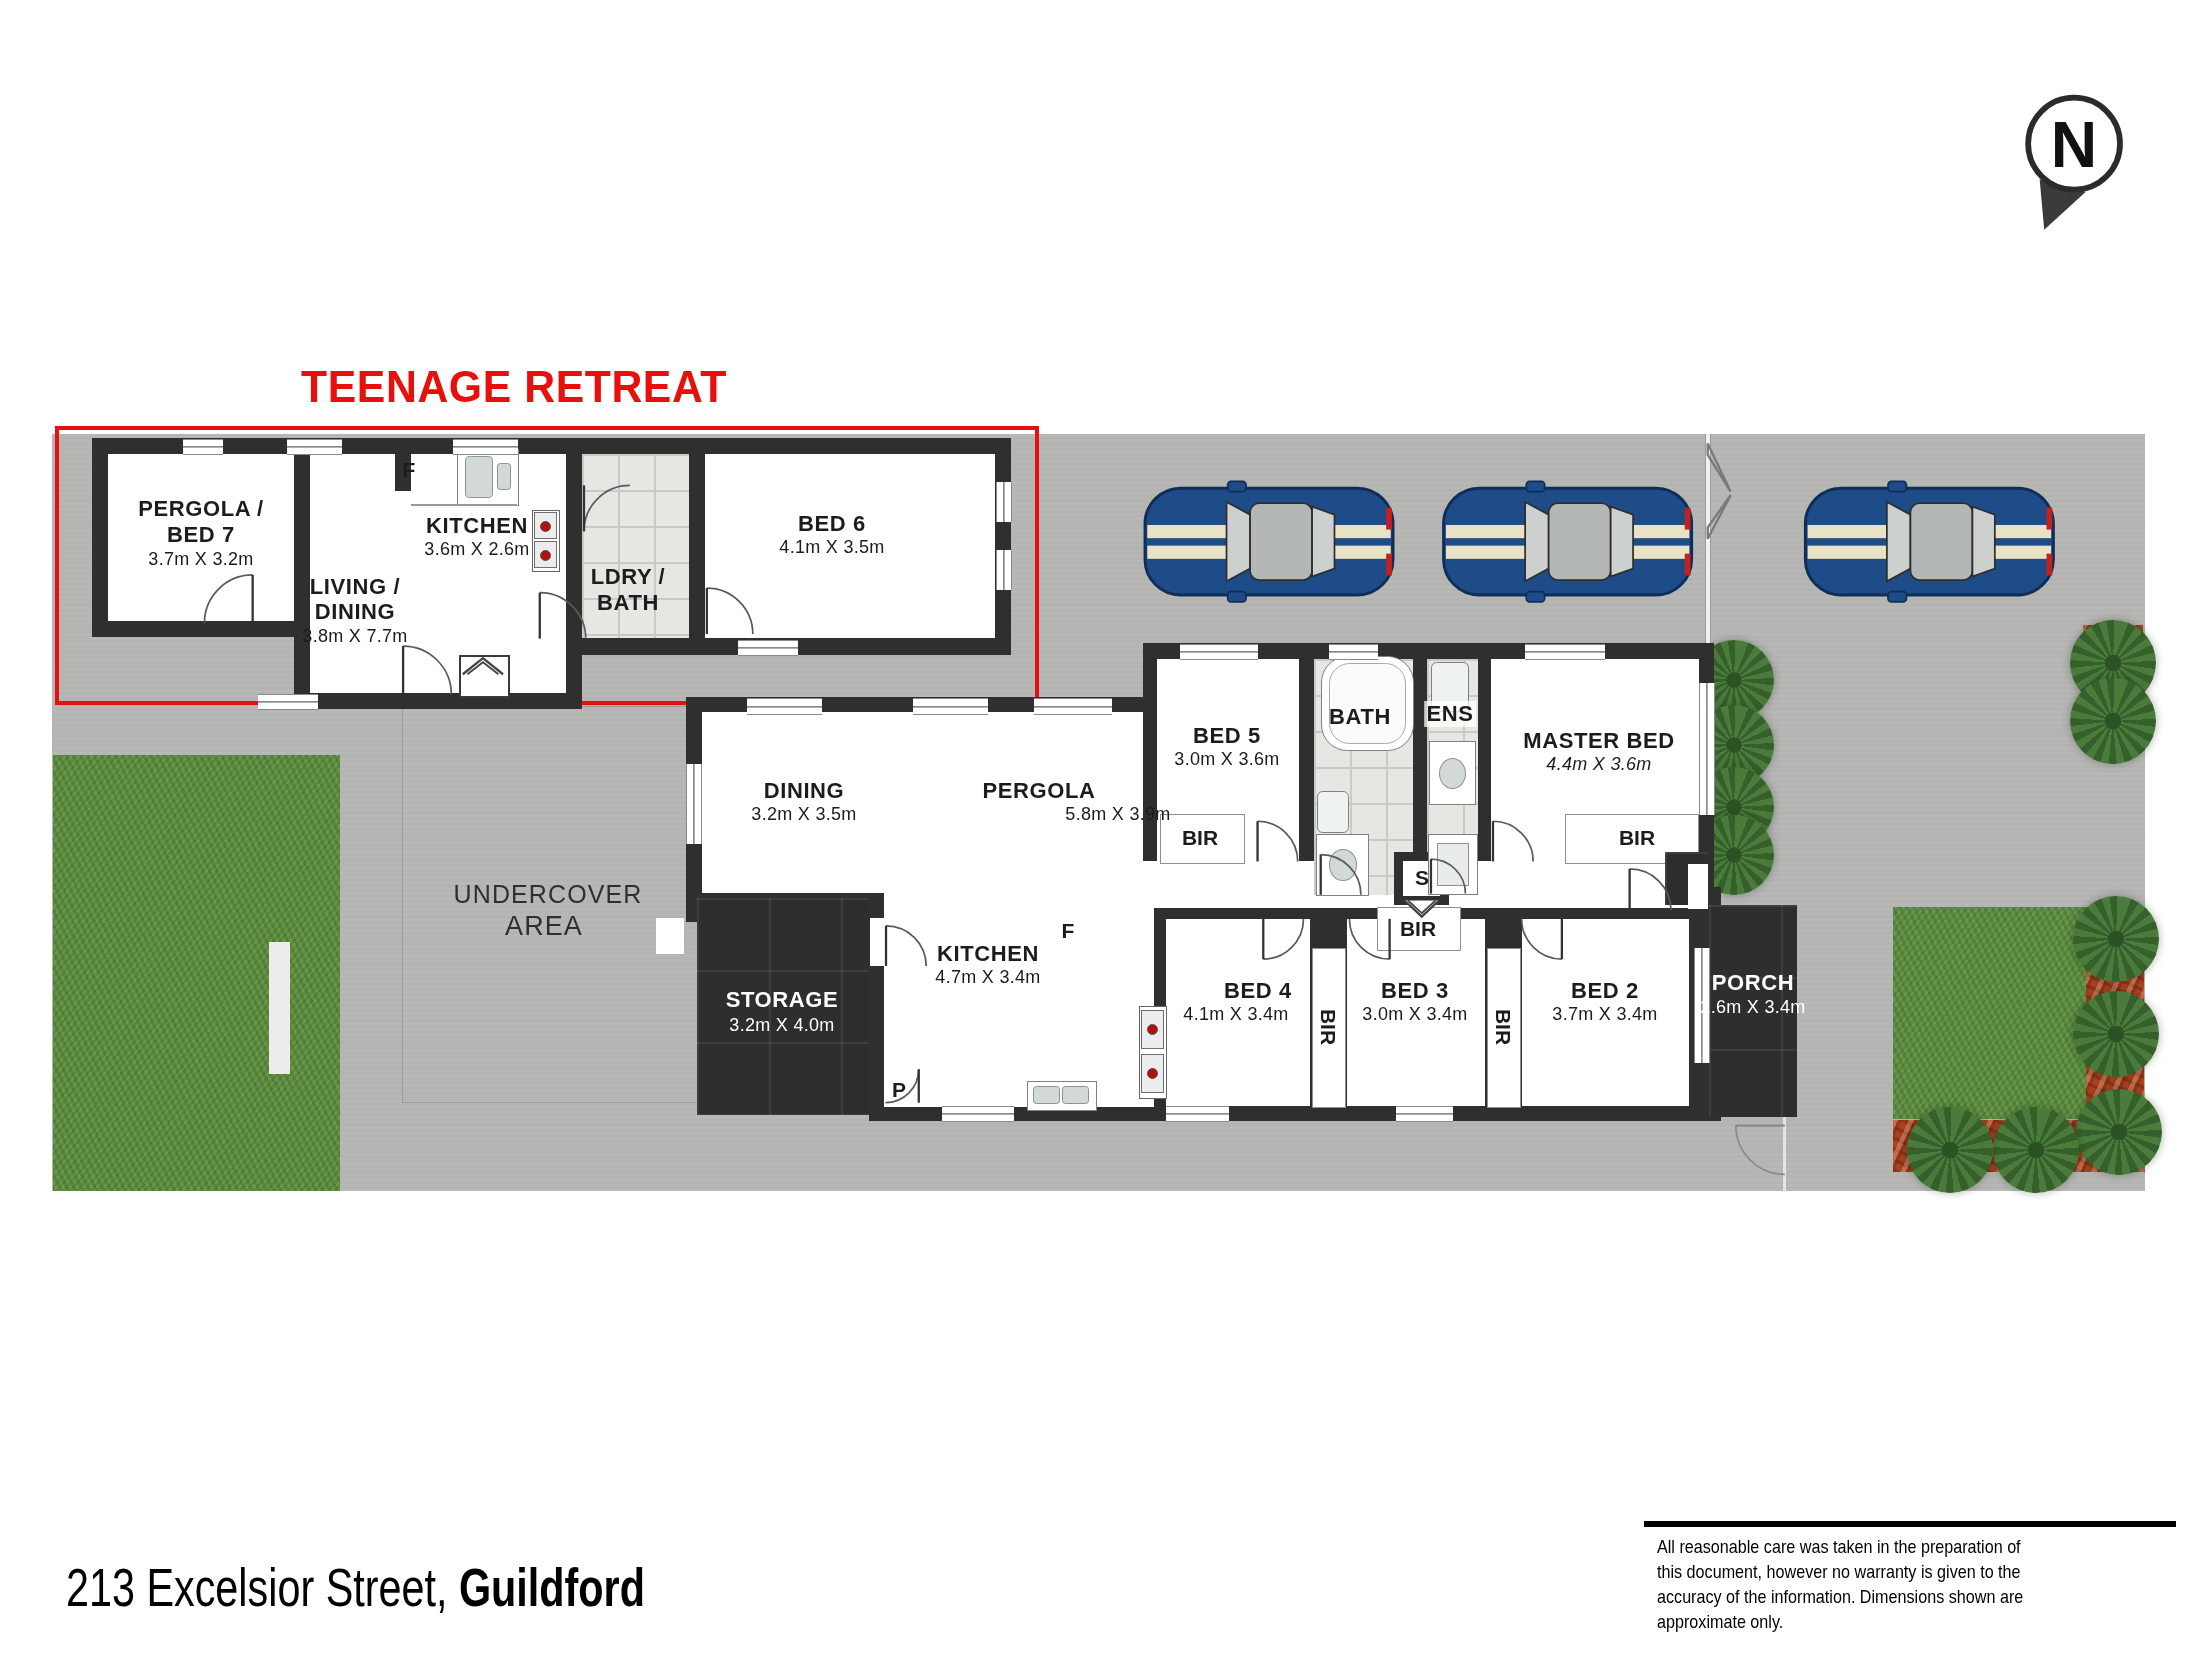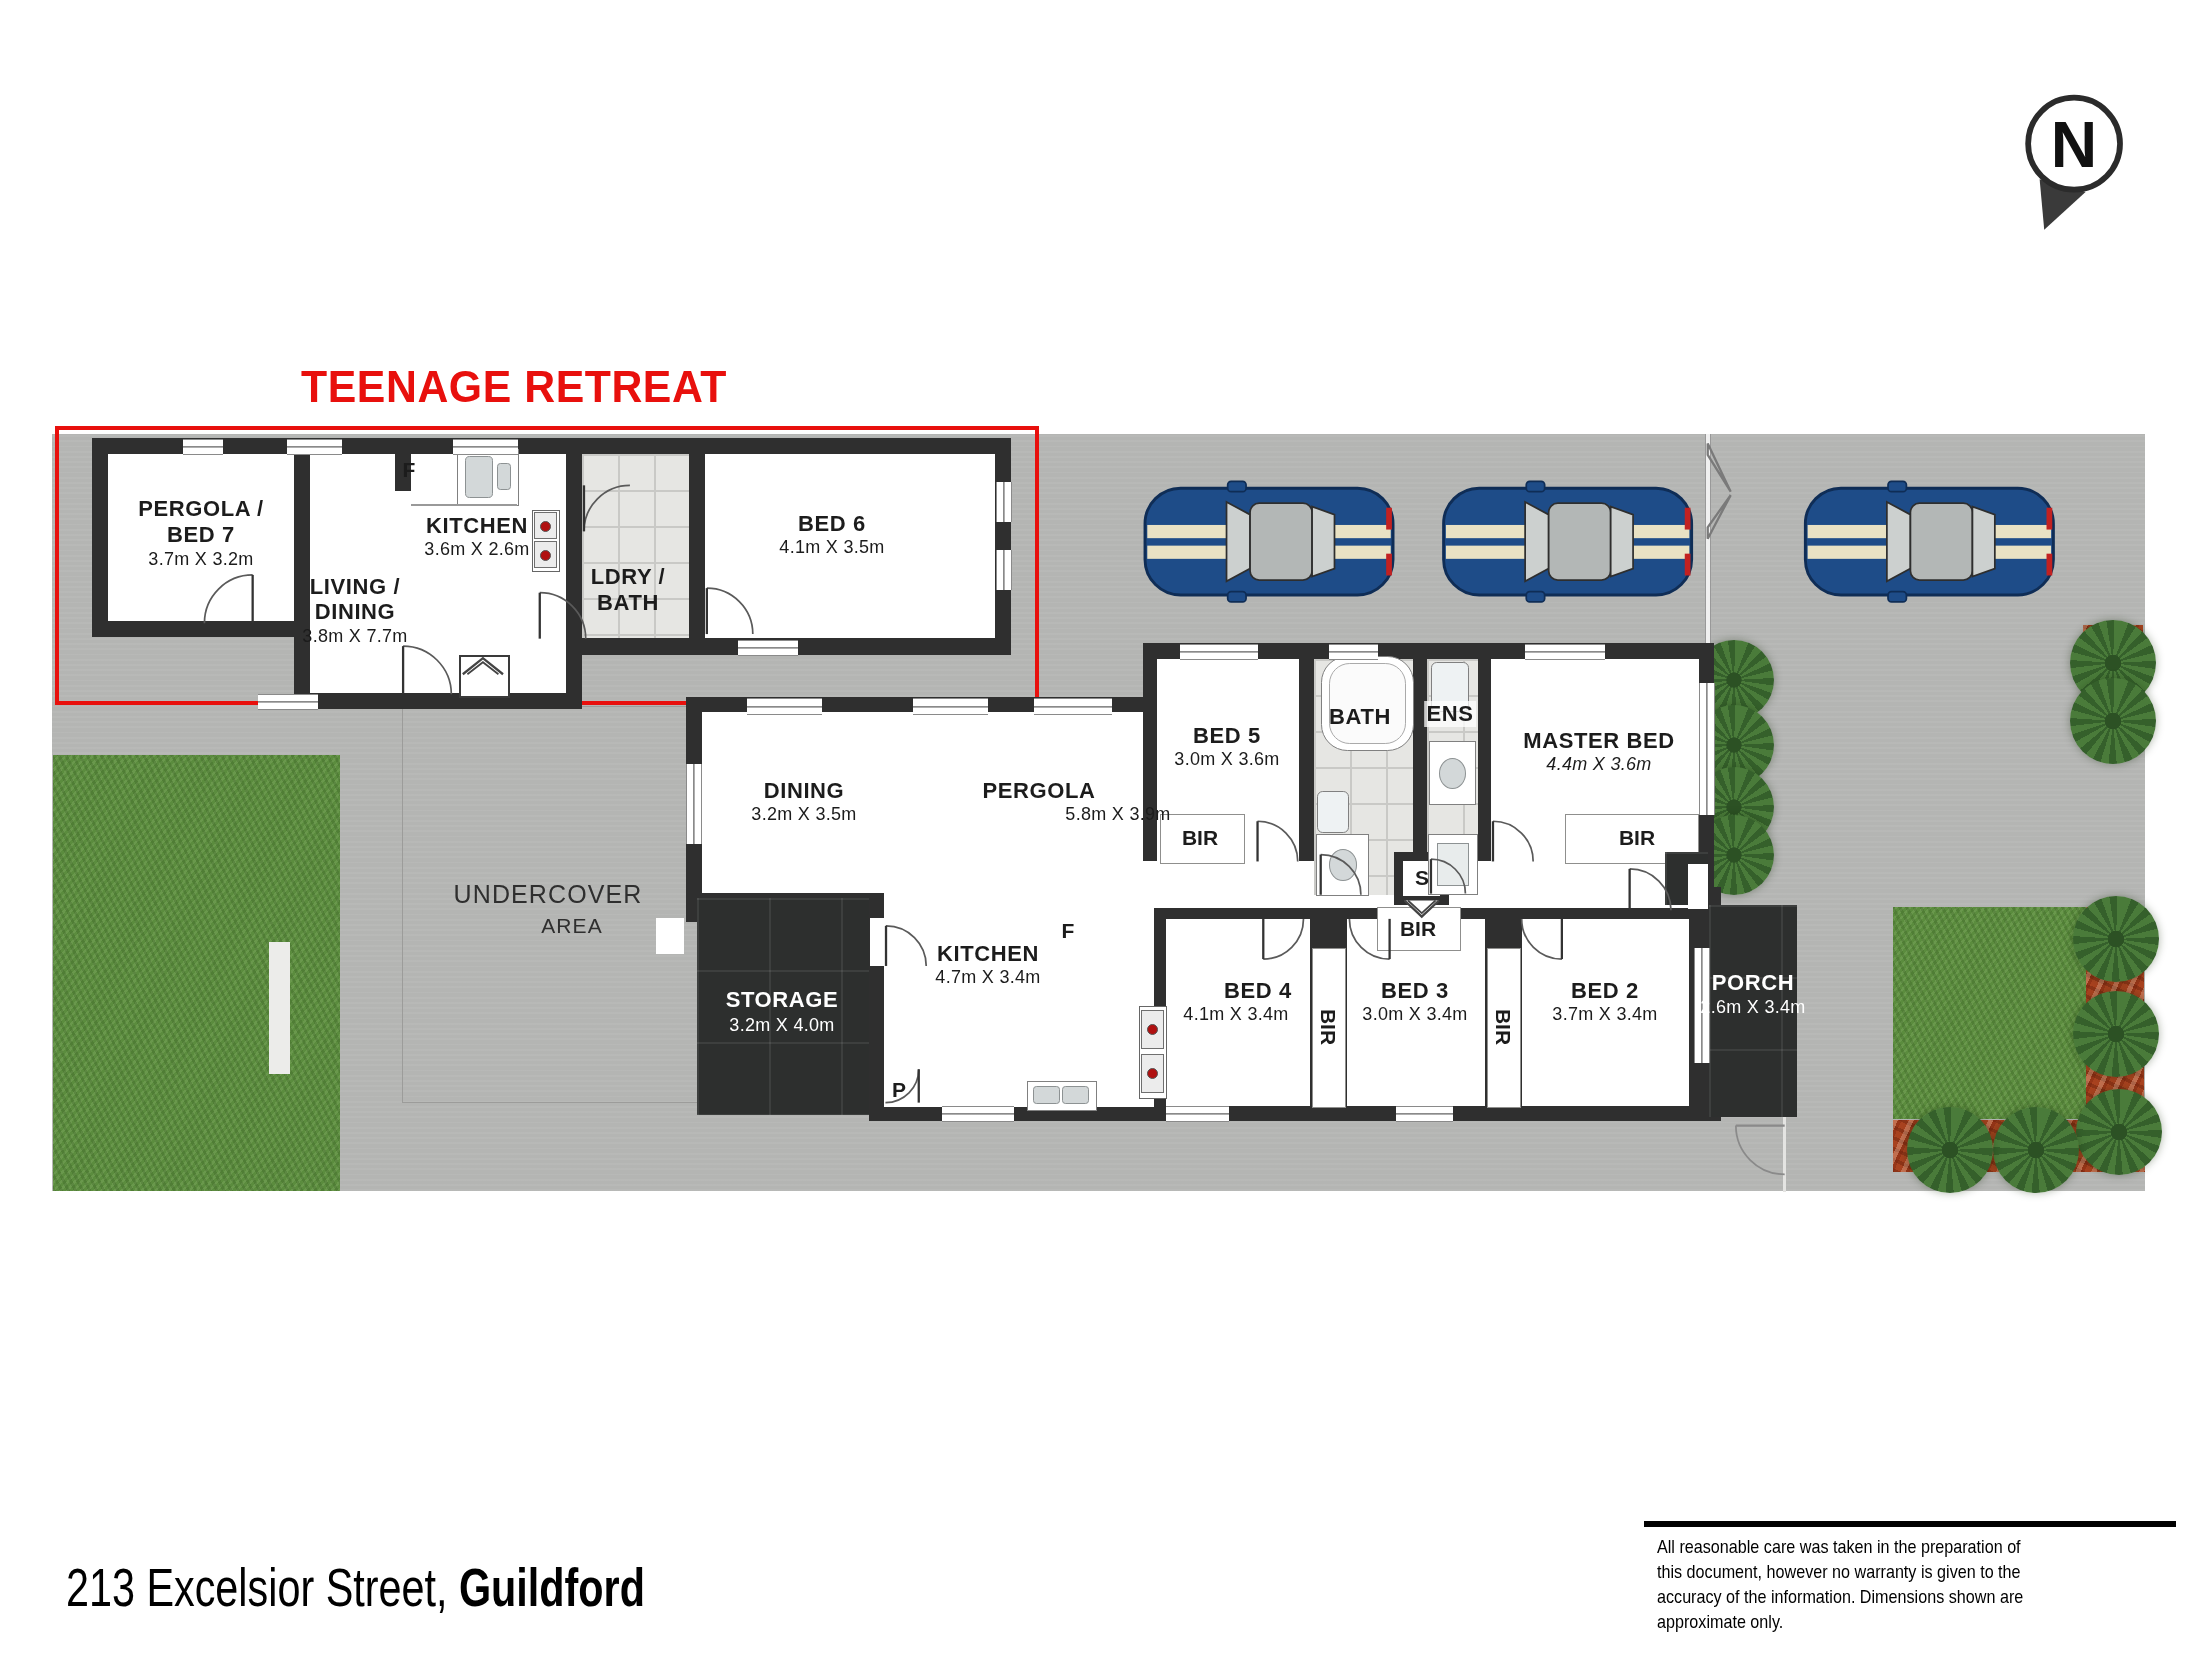--- a/index.html
+++ b/index.html
@@ -221,21 +221,21 @@
   <div class="lbl rn" style="left:1415px;top:991px;">BED 3</div>
   <div class="lbl rd" style="left:1415px;top:1014px;">3.0m X 3.4m</div>
   <div class="lbl sm" style="left:1503px;top:1027px;transform:translate(-50%,-50%) rotate(90deg);">BIR</div>
   <div class="lbl rn" style="left:1605px;top:991px;">BED 2</div>
   <div class="lbl rd" style="left:1605px;top:1014px;">3.7m X 3.4m</div>
   <div class="lbl rn white" style="left:1753px;top:983px;">PORCH</div>
   <div class="lbl rd white" style="left:1753px;top:1007px;">2.6m X 3.4m</div>
   <div class="lbl rn white" style="left:782px;top:1000px;">STORAGE</div>
   <div class="lbl rd white" style="left:782px;top:1025px;">3.2m X 4.0m</div>
   <div class="lbl" style="left:548px;top:894px;font-size:25px;letter-spacing:1.1px;color:#2f2f2f;">UNDERCOVER</div>
-  <div class="lbl" style="left:572px;top:926px;font-size:21px;letter-spacing:1.1px;color:#2f2f2f;">AREA</div>
+  <div class="lbl" style="left:544px;top:926px;font-size:27px;letter-spacing:1.1px;color:#2f2f2f;">AREA</div>
 
   <svg width="2205" height="1654" viewBox="0 0 3840 2880">
     <defs>
       <g id="car-sym">
         <rect x="4" y="12" width="432" height="186" rx="62" fill="#1e4c88" stroke="#0f2d56" stroke-width="5"></rect>
         <rect x="8" y="76" width="424" height="23" fill="#e9e2c4"></rect>
         <rect x="8" y="112" width="424" height="23" fill="#e9e2c4"></rect>
         <rect x="148" y="0" width="32" height="18" rx="6" fill="#1e4c88" stroke="#0f2d56" stroke-width="3"></rect>
         <rect x="148" y="192" width="32" height="18" rx="6" fill="#1e4c88" stroke="#0f2d56" stroke-width="3"></rect>
         <polygon points="146,36 187,58 187,152 146,174" fill="#ccd0cf" stroke="#2e2e2e" stroke-width="3"></polygon>

